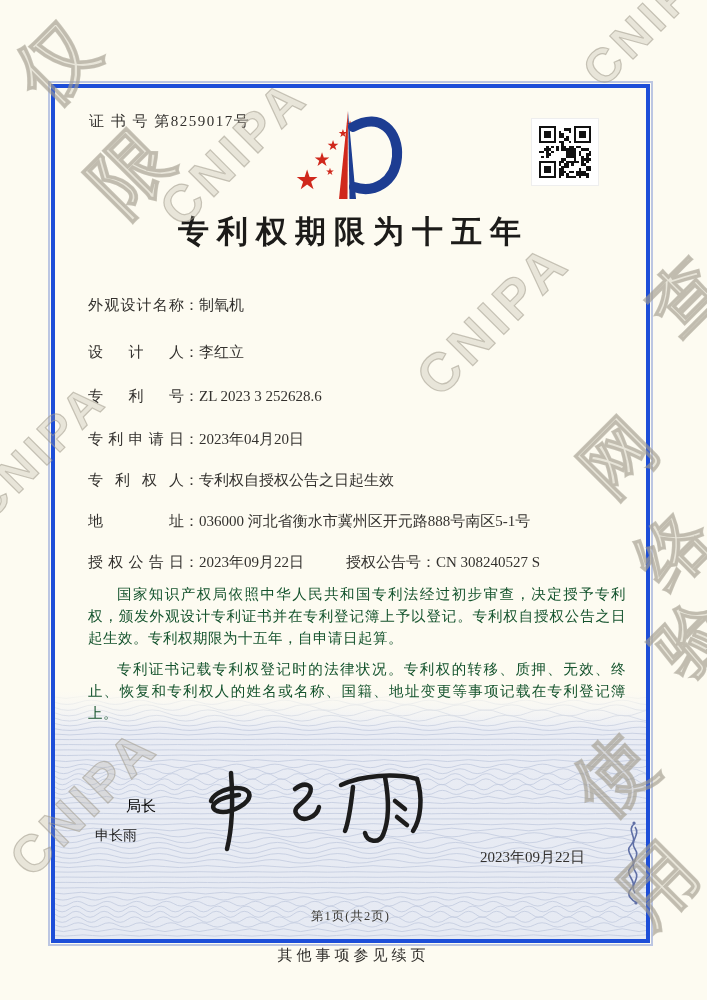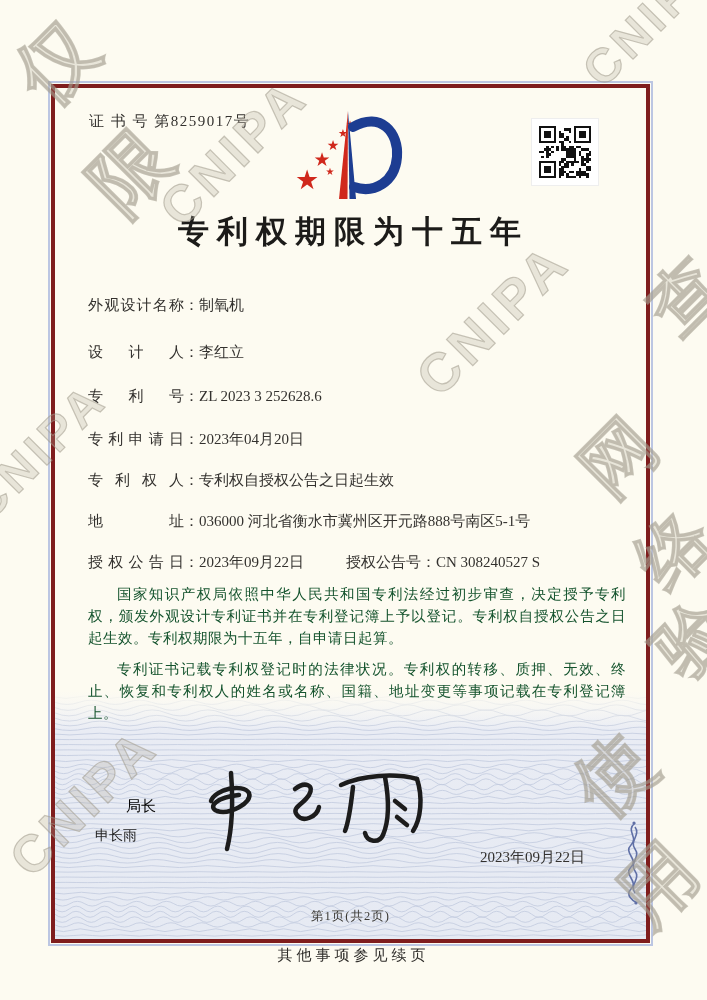--- a/index.html
+++ b/index.html
@@ -2,21 +2,21 @@
 <html><head>
 <meta charset="utf-8">
 <style>
   html,body{margin:0;padding:0;}
   body{width:707px;height:1000px;overflow:hidden;}
   .page{position:relative;width:707px;height:1000px;background:#fdfbf1;
         font-family:"Liberation Serif",serif;color:#33312e;overflow:hidden;}
 
   
   .frame{position:absolute;left:51px;top:84px;width:591px;height:851px;
-         border:4px solid #7f1d1d;outline:2px solid #bcc6e2;outline-offset:1px;}
+         border:4px solid #1d4ed8;outline:2px solid #bcc6e2;outline-offset:1px;}
 
   
   .guilloche{position:absolute;left:0;right:0;bottom:0;height:248px;
              background:linear-gradient(180deg,#f4f5f9 0,#e9ecf4 40px,#e6eaf3 100%);}
   .guilloche::before{content:"";position:absolute;left:0;right:0;top:0;height:38px;
              background:linear-gradient(180deg,#fdfbf1 0,rgba(253,251,241,0) 100%);z-index:2;}
   .guilloche svg{position:absolute;left:0;top:0;}
 
   .certno{position:absolute;left:89px;top:112px;font-size:15px;letter-spacing:1.5px;}
   .logo{position:absolute;left:283px;top:99px;}

